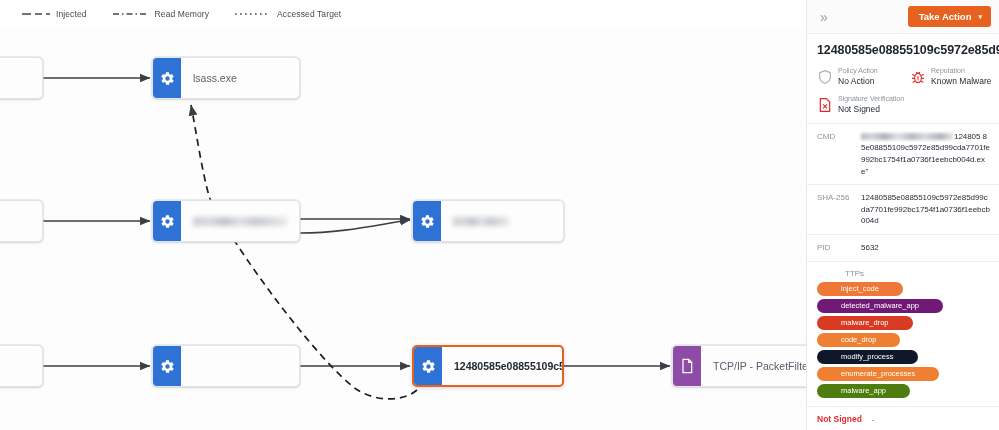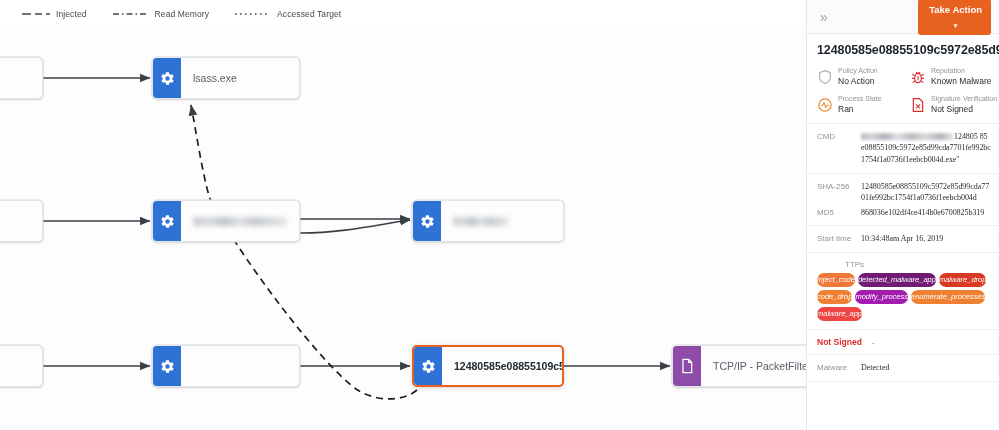--- a/index.html
+++ b/index.html
@@ -99,21 +99,20 @@
     cursor: pointer; padding: 2px 3px;
   }
   #take-action {
     background: #e8621f; color: #fff;
     border: none; border-radius: 3px;
     font-family: "Liberation Sans", sans-serif;
     font-size: 9.5px; font-weight: bold;
     padding: 5px 9px 5px 11px;
     display: flex; align-items: center; gap: 7px;
     cursor: pointer;
-    flex-direction: column;
   }
   #take-action .caret { font-size: 7px; opacity: .9; }
 
   #panel-title {
     padding: 9px 0 8px 10px;
     font-size: 12.5px; font-weight: bold;
     color: #1e252d;
     white-space: nowrap; overflow: hidden;
     letter-spacing: -0.1px;
   }
@@ -128,45 +127,44 @@
   .status-txt { line-height: 1.25; }
   .status-k { font-size: 7px; color: #8d949c; display: block; }
   .status-v { font-size: 8.5px; color: #252c34; display: block; font-weight: 500; }
 
   .kv-section { padding: 7px 8px 7px 10px; border-bottom: 1px solid #eceef1; }
   .kv-row { display: flex; margin-bottom: 3px; align-items: baseline; }
   .kv-row:last-child { margin-bottom: 0; }
   .kv-k { flex: 0 0 44px; font-size: 8px; color: #8d949c; }
   .kv-v {
     flex: 1 1 auto; font-size: 8px; color: #262d35;
-    word-break: break-all; line-height: 1.45; font-family: Liberation Serif, serif;
+    word-break: break-all; line-height: 1.45;
   }
   .kv-v.mono { letter-spacing: -0.05px; }
   .cmd-redact {
     display: inline-block;
     width: 92px; height: 7px;
     vertical-align: -1px;
     background: linear-gradient(90deg,#b9bec4 0%,#d2d5d9 12%,#aeb3ba 26%,#dfe1e4 40%,#b5bac0 55%,#d7d9dc 70%,#b0b5bb 86%,#e2e4e6 100%);
     filter: blur(1.6px);
     border-radius: 1px;
     margin-right: 1px;
   }
 
   .ttp-section { padding: 7px 8px 8px 10px; border-bottom: 1px solid #eceef1; }
   .ttp-head { font-size: 8px; color: #8d949c; margin-bottom: 4px; margin-left: 28px; }
   .ttp-tags { display: flex; flex-wrap: wrap; gap: 3px; }
   .ttp-tag {
     display: inline-block;
-    padding: 2px 0 3px;
+    padding: 2px 24px 3px;
     border-radius: 9px;
     font-size: 7.5px;
     color: #ffffff;
     white-space: nowrap;
     cursor: pointer;
-    font-style: italic;
   }
 
   .sig-section {
     padding: 7px 8px 7px 10px;
     border-bottom: 1px solid #eceef1;
     display: flex; align-items: baseline; gap: 10px;
   }
   .sig-label { font-size: 8.5px; font-weight: bold; color: #e02b2b; }
   .sig-dash { font-size: 8px; color: #6f767e; }
 </style>
@@ -324,30 +322,20 @@
           <path d="M7 10 L3.5 8 M7 14 L3 14 M7.4 18 L4 20.5"></path>
           <path d="M17 10 L20.5 8 M17 14 L21 14 M16.6 18 L20 20.5"></path>
           <path d="M12 10.5 L12 17" stroke-width="1.5"></path>
         </svg>
         <span class="status-txt">
           <span class="status-k">Reputation</span>
           <span class="status-v">Known Malware</span>
         </span>
       </div>
 
-      <div class="status-cell">
-        <svg class="status-ico" viewBox="0 0 24 24" fill="none" stroke="#e8892b" stroke-width="1.8">
-          <circle cx="12" cy="12" r="9.2"></circle>
-          <path d="M6 12.5 L8.8 12.5 L10.4 8.2 L13.2 16.2 L14.8 12.5 L18 12.5" stroke-width="1.5"></path>
-        </svg>
-        <span class="status-txt">
-          <span class="status-k">Process State</span>
-          <span class="status-v">Ran</span>
-        </span>
-      </div>
 
       <div class="status-cell">
         <svg class="status-ico" viewBox="0 0 24 24" fill="none" stroke="#e02b2b" stroke-width="1.8">
           <path d="M5 2.5 H14 L19 7.5 V21.5 H5 Z"></path>
           <path d="M9 11 L15 17 M15 11 L9 17" stroke-width="1.6"></path>
         </svg>
         <span class="status-txt">
           <span class="status-k">Signature Verification</span>
           <span class="status-v">Not Signed</span>
         </span>
@@ -360,43 +348,39 @@
         <span class="kv-k">CMD</span>
         <span class="kv-v mono"><span class="cmd-redact"></span><span>124805 85e08855109c5972e85d99cda7701fe992bc1754f1a0736f1eebcb004d.exe"</span></span>
       </div>
     </div>
 
     <div class="kv-section">
       <div class="kv-row">
         <span class="kv-k">SHA-256</span>
         <span class="kv-v mono">12480585e08855109c5972e85d99cda7701fe992bc1754f1a0736f1eebcb004d</span>
       </div>
-      <div class="kv-row">
-        <span class="kv-k">MD5</span>
-        <span class="kv-v mono">868036e102df4ce414b0e6700825b319</span>
-      </div>
     </div>
 
     <div class="kv-section">
       <div class="kv-row">
-        <span class="kv-k">Start time</span>
-        <span class="kv-v">10:34:48am Apr 16, 2019</span>
+        <span class="kv-k">PID</span>
+        <span class="kv-v">5632</span>
       </div>
     </div>
 
     <div class="ttp-section">
       <div class="ttp-head">TTPs</div>
       <div class="ttp-tags">
         <span class="ttp-tag" style="background:#ef7737">inject_code</span>
         <span class="ttp-tag" style="background:#701a75">detected_malware_app</span>
         <span class="ttp-tag" style="background:#d93a23">malware_drop</span>
         <span class="ttp-tag" style="background:#f08031">code_drop</span>
-        <span class="ttp-tag" style="background:#a21caf">modify_process</span>
+        <span class="ttp-tag" style="background:#0f172a">modify_process</span>
         <span class="ttp-tag" style="background:#f08031">enumerate_processes</span>
-        <span class="ttp-tag" style="background:#ef4444">malware_app</span>
+        <span class="ttp-tag" style="background:#4d7c0f">malware_app</span>
       </div>
     </div>
 
     <div class="sig-section">
       <span class="sig-label">Not Signed</span>
       <span class="sig-dash">-</span>
     </div>
 
     <div class="kv-section">
       <div class="kv-row">

